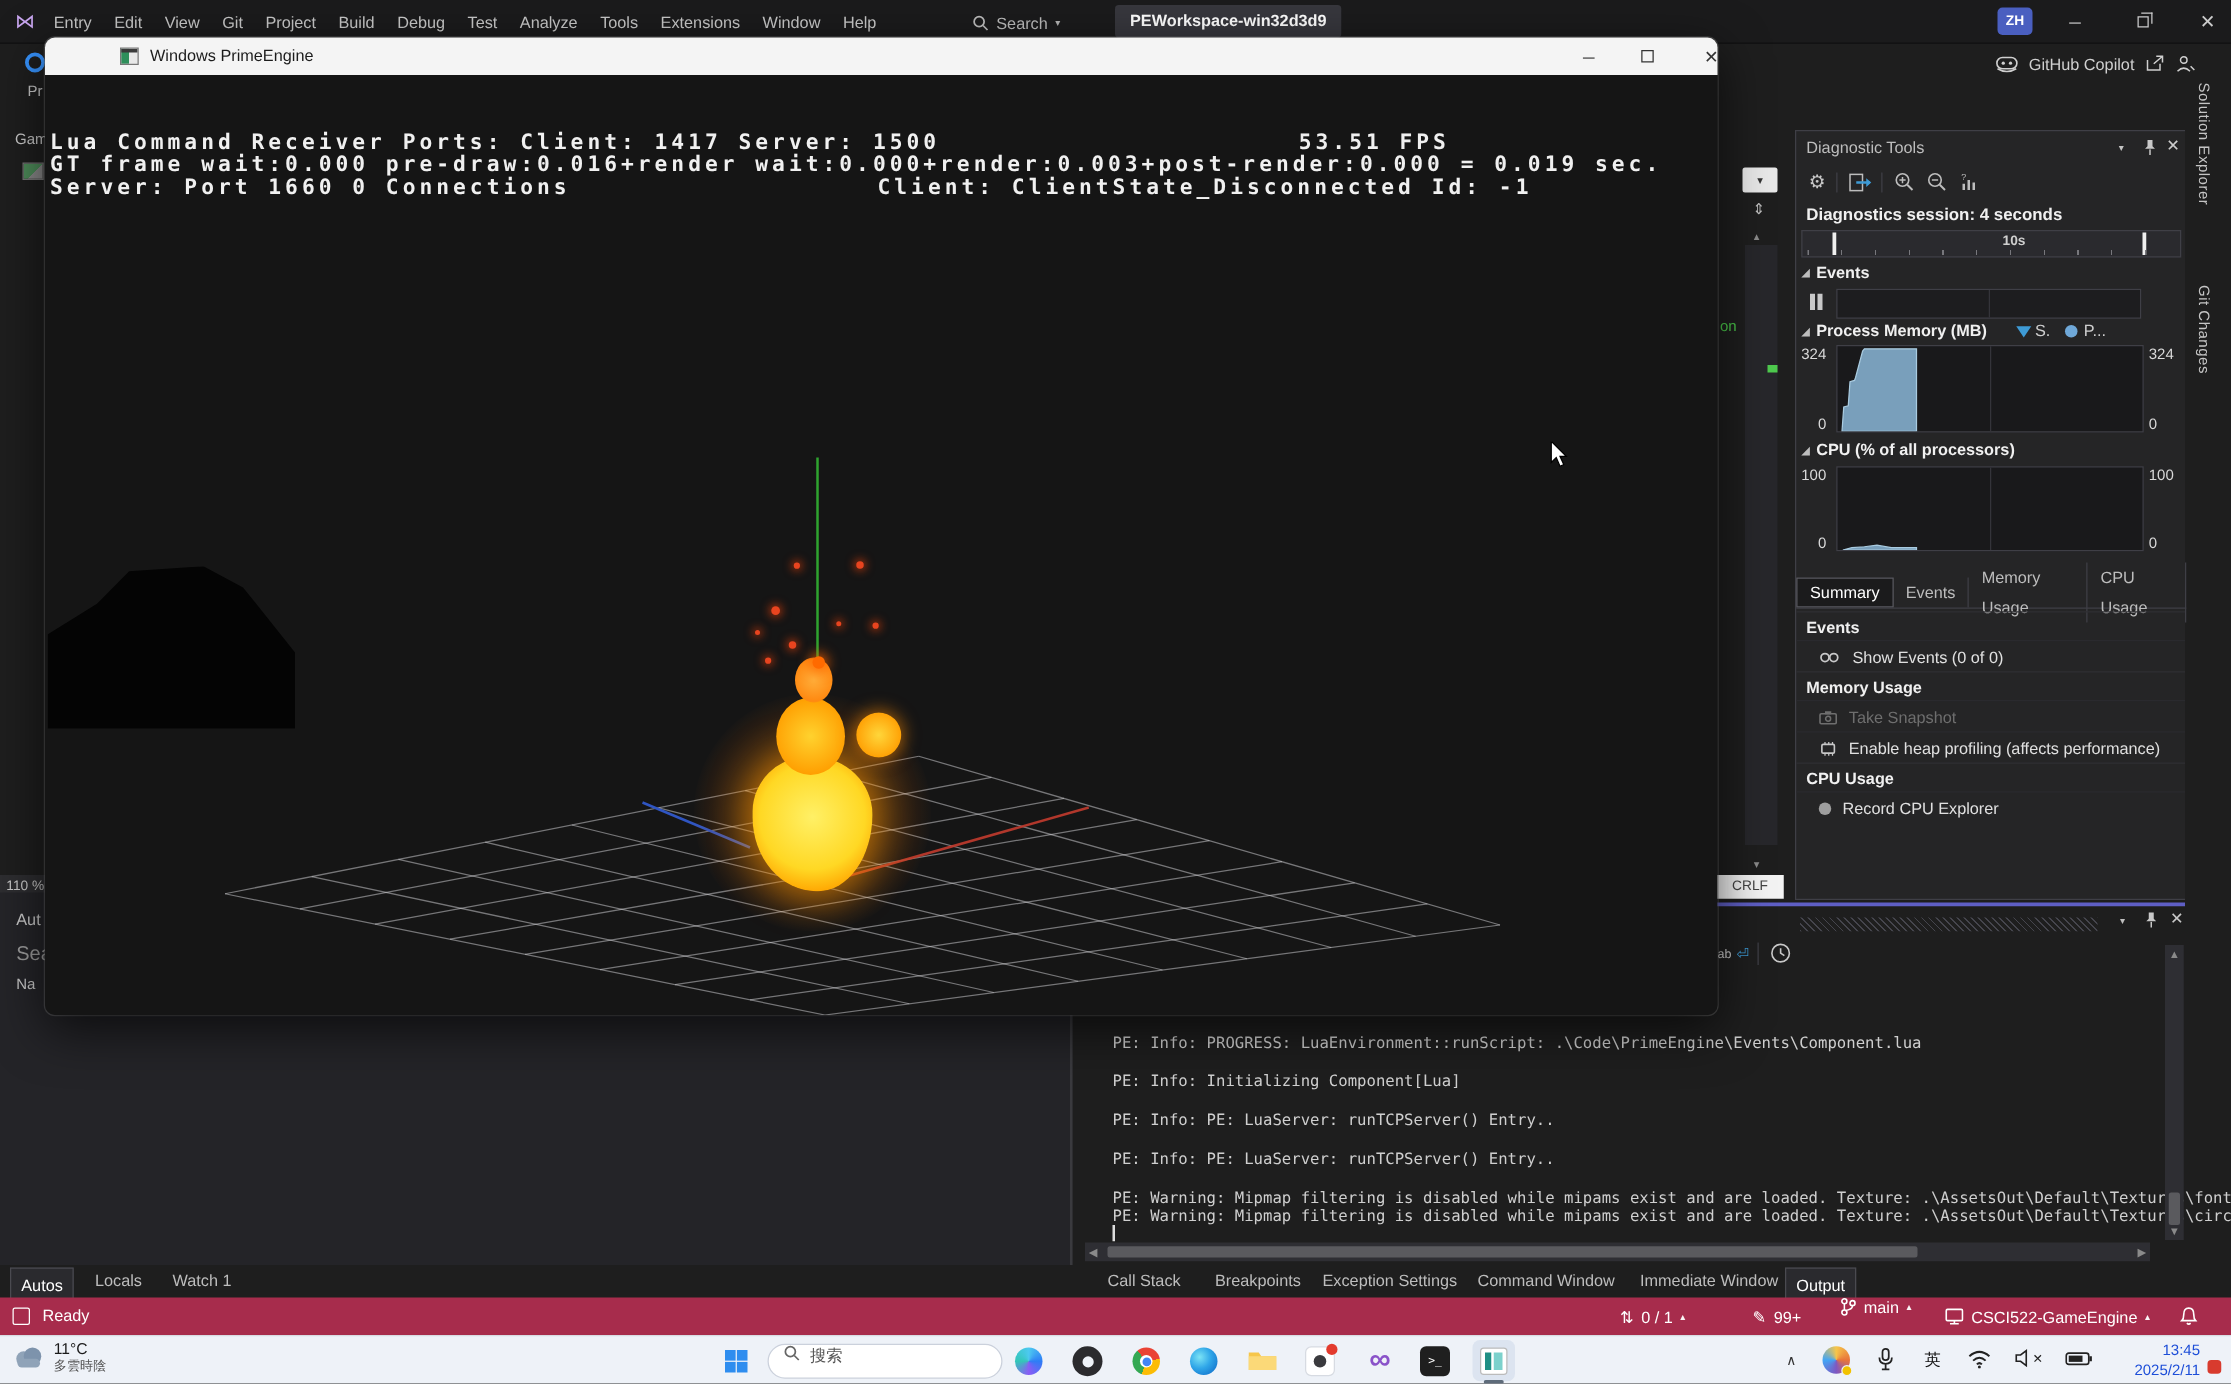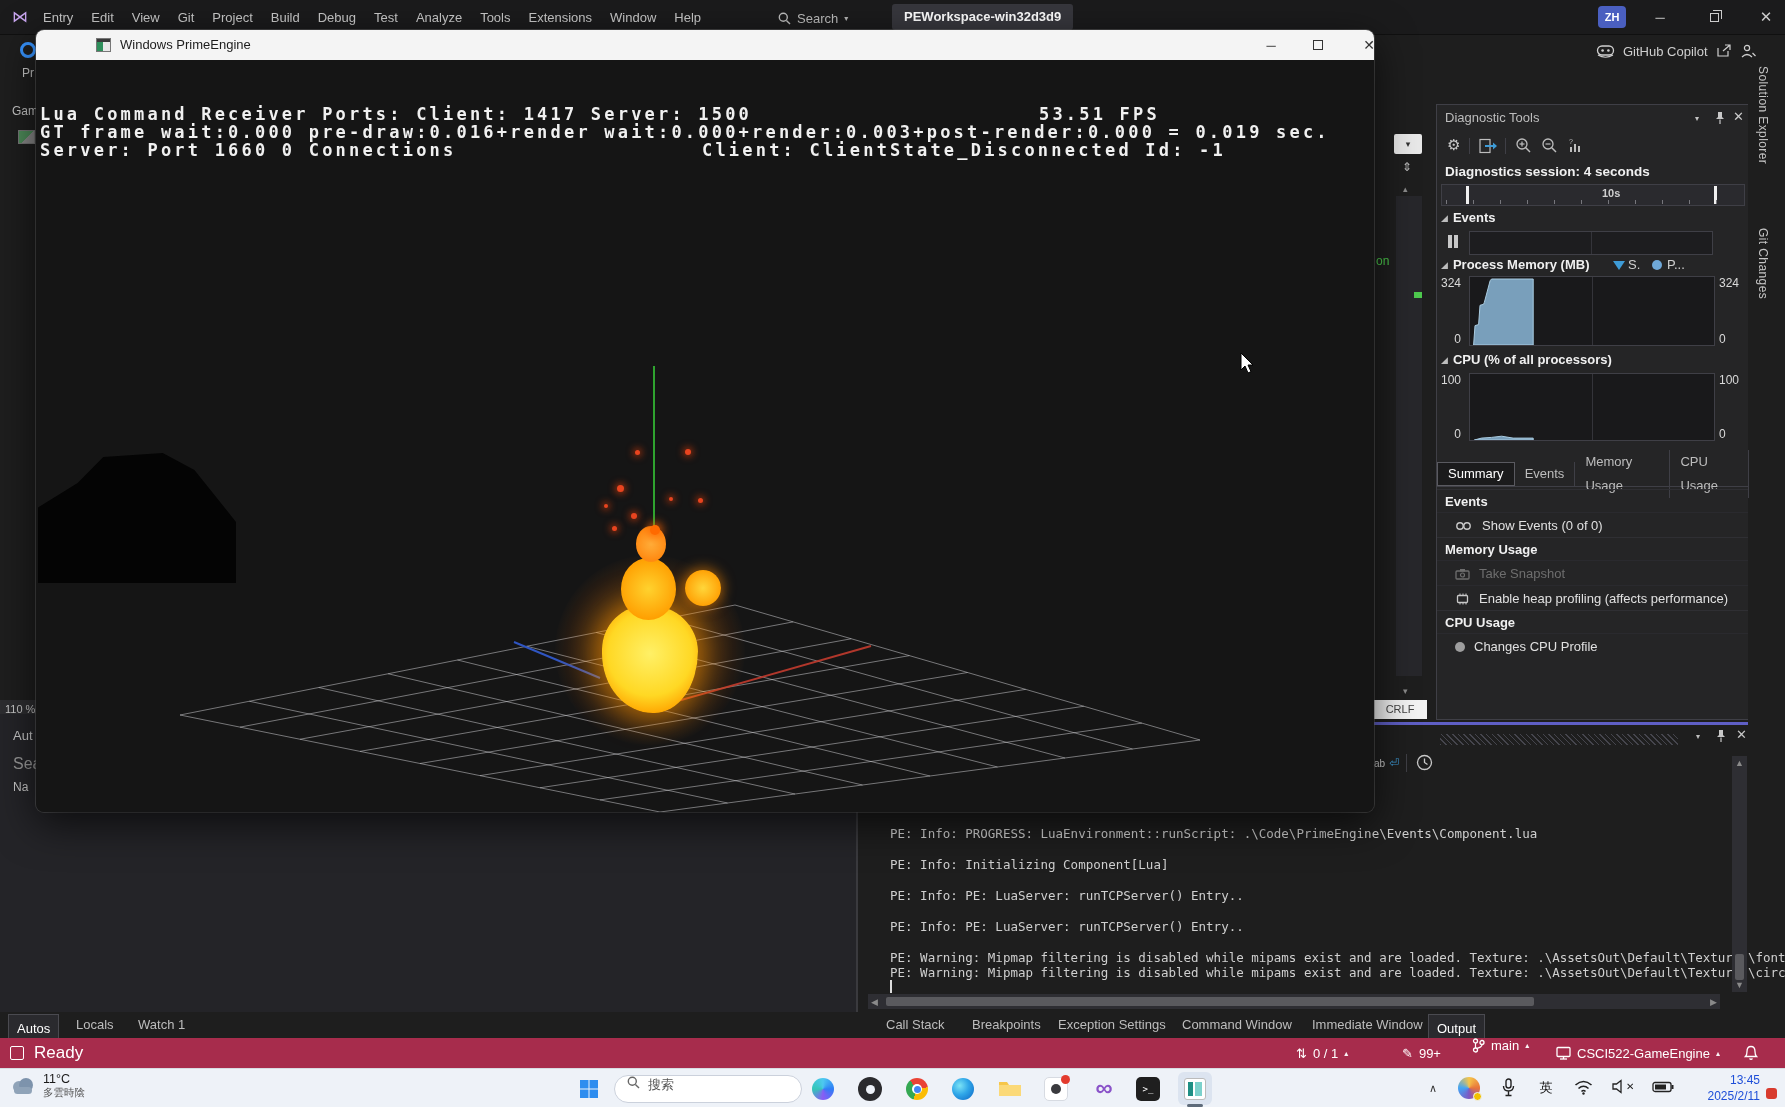--- a/index.html
+++ b/index.html
@@ -276,21 +276,21 @@
             <line x1="11" y1="0.5" x2="11" y2="2.5" stroke="#C8C8C8"></line>
           <line x1="5" y1="9.5" x2="5" y2="11.5" stroke="#C8C8C8"></line>
             <line x1="8" y1="9.5" x2="8" y2="11.5" stroke="#C8C8C8"></line>
             <line x1="11" y1="9.5" x2="11" y2="11.5" stroke="#C8C8C8"></line>
         </svg>
         <span>Enable heap profiling (affects performance)</span>
       </div>
       <div class="sumhdr">CPU Usage</div>
       <div class="sumrow">
         <span style="width:10px;height:10px;border-radius:50%;background:#9E9E9E;display:inline-block"></span>
-        <span>Changes CPU Profile</span>
+        <span>Record CPU Explorer</span>
       </div>
     </div>
   </div>
 
   <span class="abs vtab" style="left:1756px;top:66px">Solution Explorer</span>
   <span class="abs vtab" style="left:1756px;top:228px">Git Changes</span>
 
   <div class="abs outpanel">
     <div class="abs" style="left:0;top:0;width:888px;height:3px;background:#5F5FC5"></div>
     <div class="abs hatch" style="left:580px;top:12px;width:238px;height:11px"></div>
@@ -340,21 +340,21 @@
     <span class="abs btab" style="left:886px;top:1px">Call Stack</span>
     <span class="abs btab" style="left:972px;top:1px">Breakpoints</span>
     <span class="abs btab" style="left:1058px;top:1px">Exception Settings</span>
     <span class="abs btab" style="left:1182px;top:1px">Command Window</span>
     <span class="abs btab" style="left:1312px;top:1px">Immediate Window</span>
     <span class="abs btab active" style="left:1428px;top:2px">Output</span>
   </div>
 
   <div class="abs statusbar">
     <div class="abs" style="left:10px;top:8px;width:14px;height:14px;border:1.5px solid #fff;border-radius:2px"></div>
-    <span class="abs" style="left:34px;top:0;line-height:30px;font-size:17px">Ready</span>
+    <span class="abs" style="left:34px;top:0;line-height:30px;font-size:13px">Ready</span>
 
     <div class="abs sb-item" style="left:1296px;top:0;height:30px">
       <span>⇅</span>
       <span>0 / 1</span>
       <span class="caret">▴</span>
     </div>
     <div class="abs sb-item" style="left:1402px;top:0;height:30px">
       <span>✎</span>
       <span>99+</span>
     </div>

